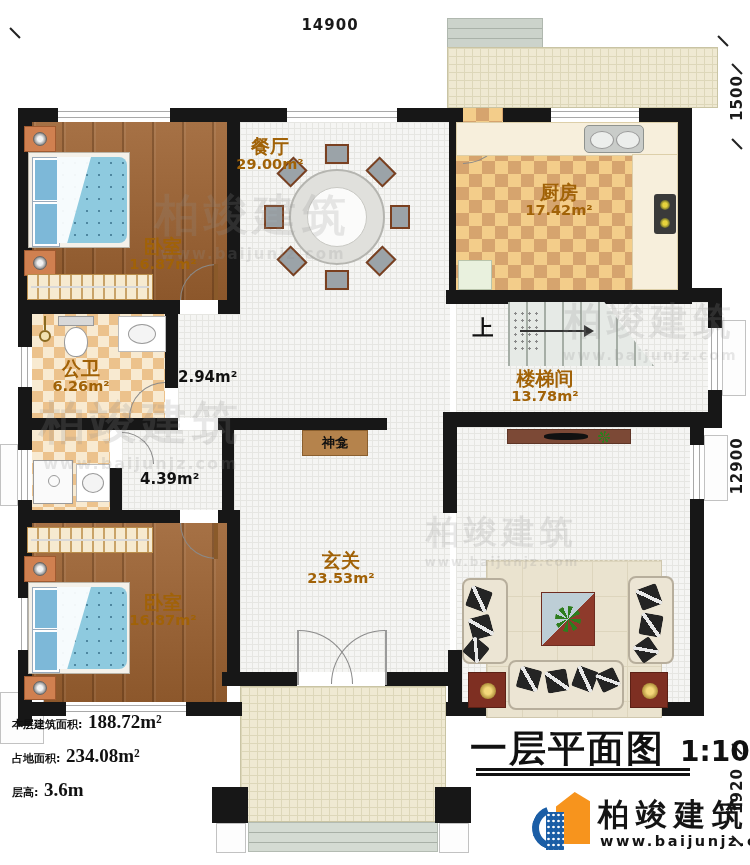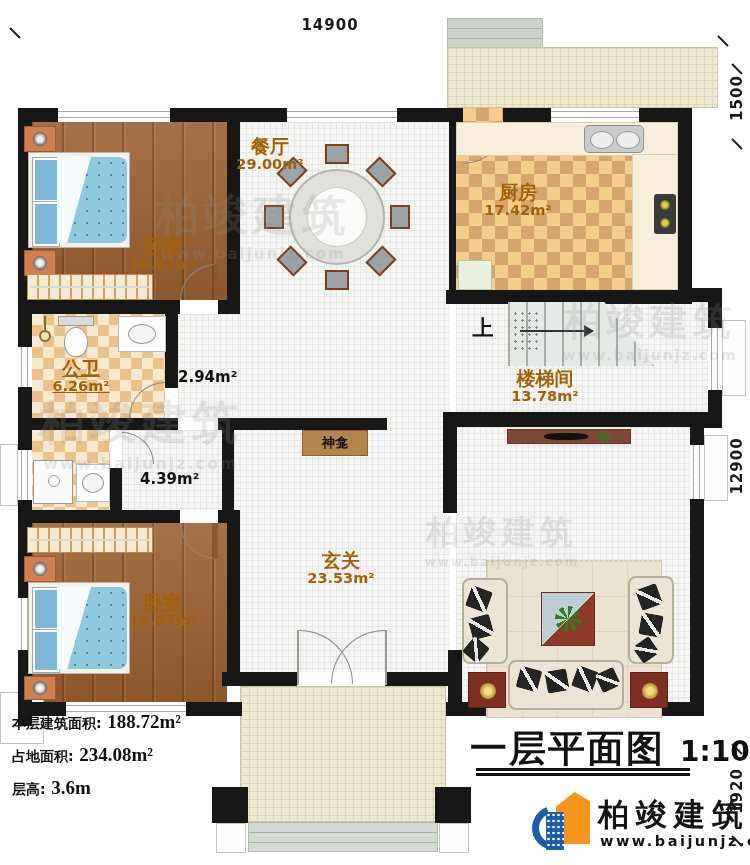--- a/index.html
+++ b/index.html
@@ -39,21 +39,21 @@
   .pillow{position:absolute;background:#242424;border-radius:3px;
     background-image:linear-gradient(45deg,transparent 44%,#e8e8e8 44% 56%,transparent 56%);}
   .sofa{position:absolute;background:#ece5d4;border:2px solid #b7ae9c;border-radius:8px;box-sizing:border-box;}
   .chair{position:absolute;width:24px;height:20px;background:#9ba3a8;border:2px solid #7a4020;box-sizing:border-box;}
   .ns{position:absolute;background:#d08050;border:1px solid #a05a30;box-sizing:border-box;}
   .knob{position:absolute;width:12px;height:12px;border-radius:50%;background:radial-gradient(circle,#f2f2f2 30%,#8f8f8f 70%);left:50%;top:50%;transform:translate(-50%,-50%);border:1px solid #666;}
   .wardrobe{position:absolute;background-color:#f6ead0;border:1px solid #b98c4a;box-sizing:border-box;
     background-image:repeating-linear-gradient(90deg,transparent 0 9px,#c9a368 9px 11px);}
   .rod{position:absolute;left:3px;right:3px;top:11px;height:2px;background:#d8d8d8;}
   .stats-row{white-space:nowrap;font-weight:bold;}
-  .stats-label{font-size:14px;}
+  .stats-label{font-size:11px;}
   .stats-value{font-size:19px;font-family:"Liberation Serif","DejaVu Serif",serif;}
   .burst{border-radius:50%;background:repeating-conic-gradient(#2e7d1e 0 22deg,transparent 22deg 45deg);}
 </style>
 </head>
 <body>
 
 <div id="plan">
 
   <div class="abs" style="left:447px;top:18px;width:96px;height:30px;background:#ccd3cb;border:1px solid #b0b8af;box-sizing:border-box;
               background-image:linear-gradient(to bottom,transparent 0 9px,#aab2a9 9px 10px,transparent 10px 19px,#aab2a9 19px 20px,transparent 20px);"></div>
@@ -259,29 +259,29 @@
   </div>
   <div class="wm" style="left:392px;top:510px;width:220px;">
     <span class="wm-name" style="font-size:33px;">柏竣建筑</span>
     <span class="wm-url" style="font-size:12px;">www.baijunjz.com</span>
   </div>
 
   <div class="rlabel" style="left:222px;top:136px;width:96px;">
     <span class="rname">餐厅</span>
     <span class="rarea">29.00m²</span>
   </div>
-  <div class="rlabel" style="left:470px;top:182px;width:96px;">
+  <div class="rlabel" style="left:511px;top:182px;width:96px;">
     <span class="rname">厨房</span>
     <span class="rarea">17.42m²</span>
   </div>
   <div class="rlabel" style="left:115px;top:236px;width:96px;">
     <span class="rname">卧室</span>
     <span class="rarea">16.87m²</span>
   </div>
-  <div class="rlabel" style="left:33px;top:358px;width:96px;text-decoration:underline;">
+  <div class="rlabel" style="left:33px;top:358px;width:96px;">
     <span class="rname">公卫</span>
     <span class="rarea">6.26m²</span>
   </div>
   <div class="rlabel" style="left:497px;top:368px;width:96px;">
     <span class="rname">楼梯间</span>
     <span class="rarea">13.78m²</span>
   </div>
   <div class="rlabel" style="left:293px;top:550px;width:96px;">
     <span class="rname">玄关</span>
     <span class="rarea">23.53m²</span>

